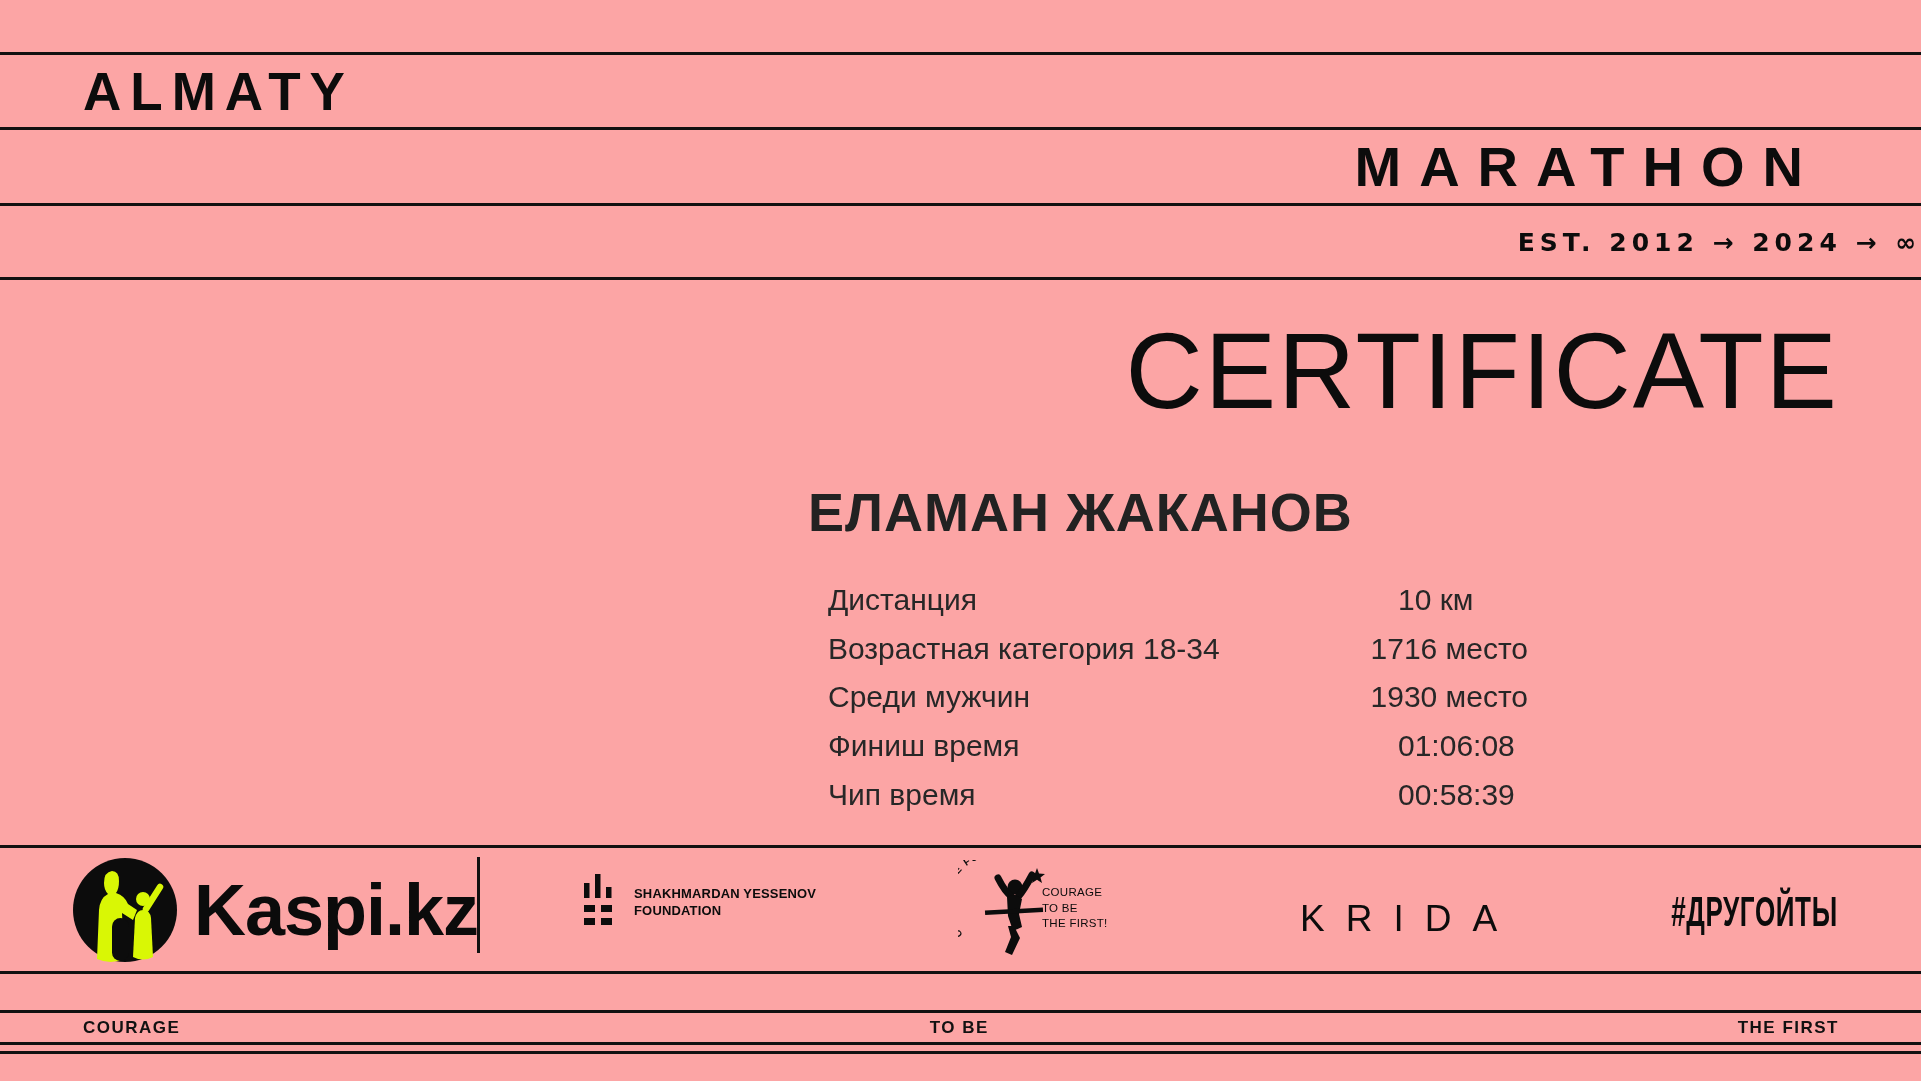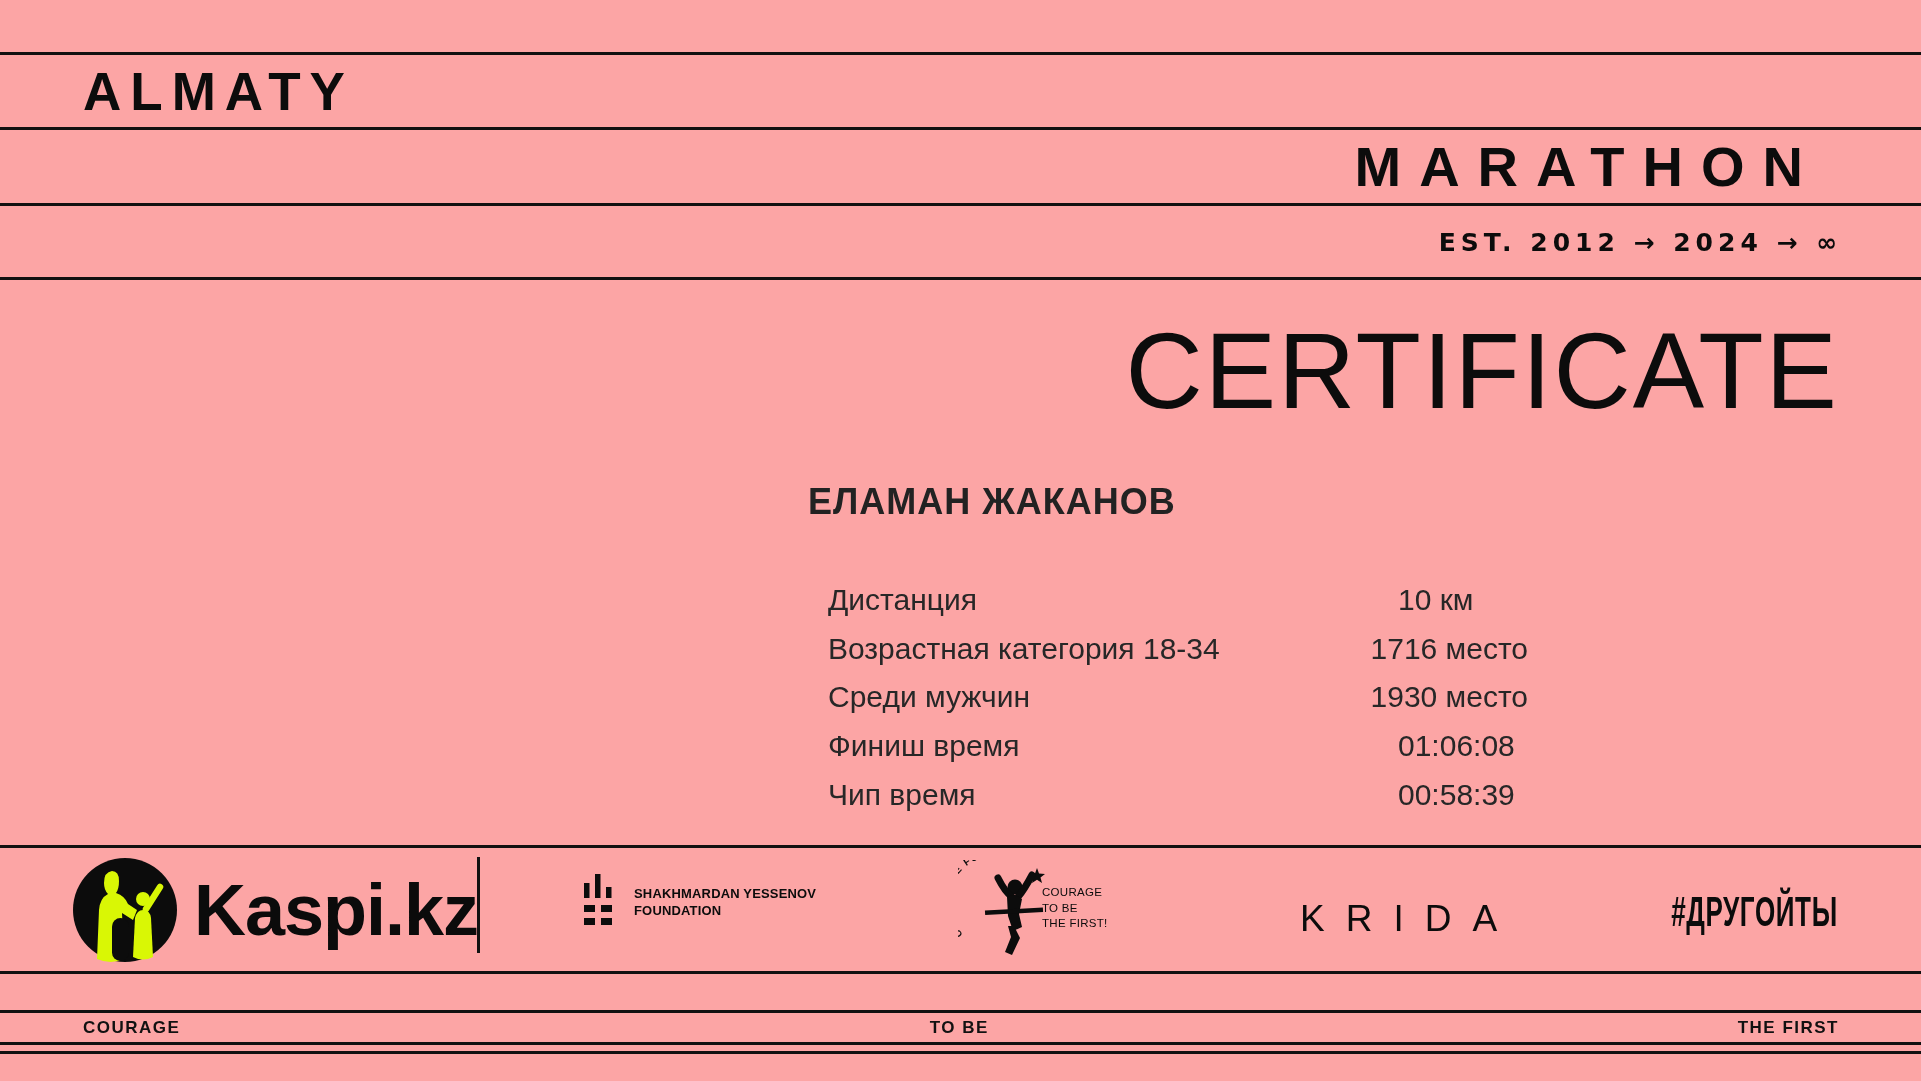--- a/index.html
+++ b/index.html
@@ -15,33 +15,33 @@
   .band{position:absolute;left:0;width:100%;display:flex;align-items:center;}
   .brand-city{
     top:54px;height:74px;padding-left:83px;box-sizing:border-box;
     font-size:53px;font-weight:800;letter-spacing:9px;
   }
   .brand-event{
     top:129px;height:75px;justify-content:flex-end;padding-right:100px;box-sizing:border-box;
     font-size:56px;font-weight:800;letter-spacing:18px;
   }
   .est-band{
-    top:206px;height:72px;justify-content:flex-end;padding-right:79px;box-sizing:border-box;
+    top:206px;height:72px;justify-content:flex-end;box-sizing:border-box;
     font-family:"DejaVu Sans",sans-serif;font-size:25px;font-weight:600;letter-spacing:5px;
   }
 
   .cert-title{
     position:absolute;top:316px;right:82px;
     font-size:107px;font-weight:500;letter-spacing:2px;line-height:110px;
     white-space:nowrap;
   }
 
   .participant{
     position:absolute;left:808px;top:481px;
-    font-size:36px;font-weight:700;letter-spacing:1px;color:#222222;
+    font-size:54px;font-weight:700;letter-spacing:1px;color:#222222;
     white-space:nowrap;
   }
 
   .results{position:absolute;left:828px;top:576px;width:700px;}
   .result-row{display:flex;height:48.6px;align-items:center;font-size:30px;color:#272727;}
   .result-label{width:570px;}
   .result-value{white-space:nowrap;}
 
   
   .kaspi-logo{position:absolute;left:73px;top:858px;}

